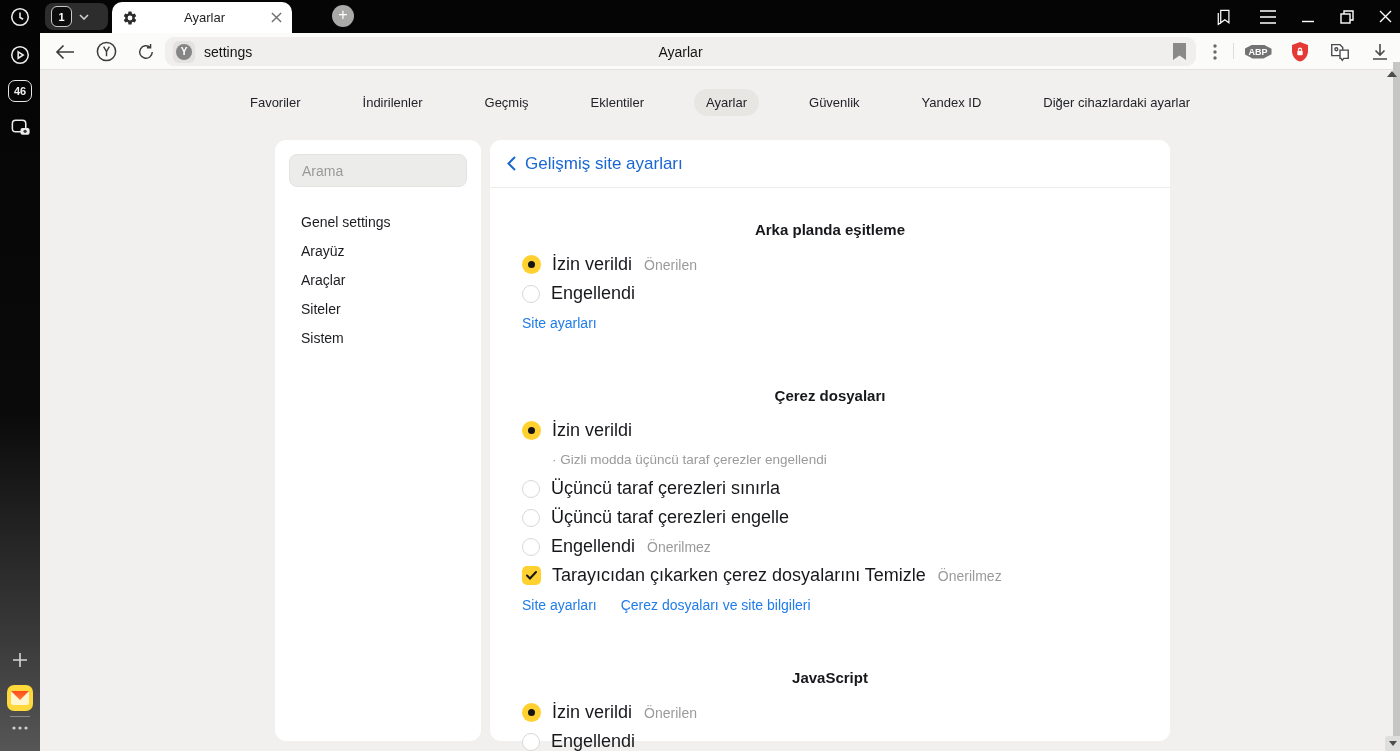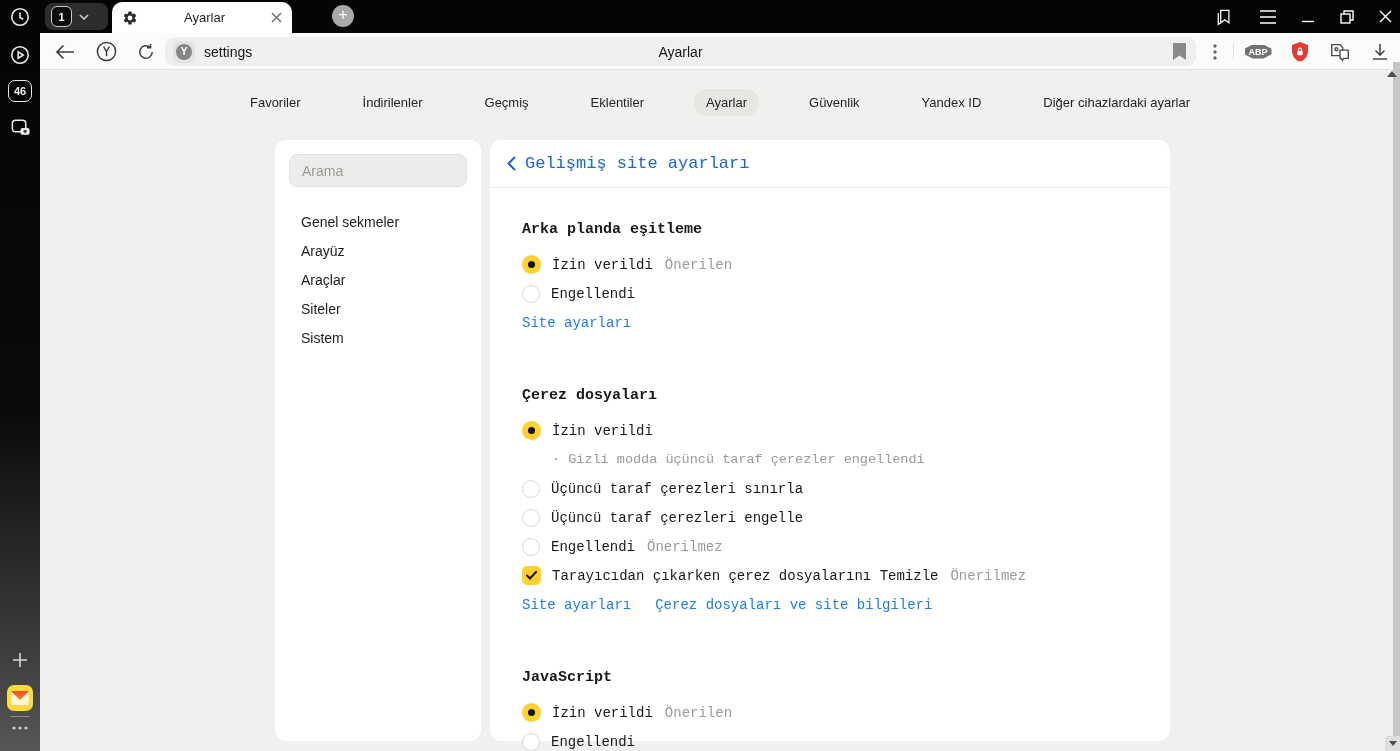--- a/index.html
+++ b/index.html
@@ -53,46 +53,46 @@
 
   
   .page { position:absolute; left:40px; top:70px; width:1360px; height:681px; background:#f1f0ee; }
   .navrow { position:absolute; left:0; top:19px; width:1360px; display:flex; justify-content:center;
     align-items:center; gap:38px; }
   .navitem { font-size:13px; color:#23242a; padding:6px 12px; border-radius:15px; cursor:default; white-space:nowrap; }
   .navitem.active { background:#e7e6e3; }
 
   .card { position:absolute; top:70px; background:#fff; border-radius:11px; }
   .side-card { left:235px; width:206px; height:601px; padding:14px; }
-  .main-card { left:450px; width:680px; height:601px;font-family:Liberation Mono, monospace; }
+  .main-card { left:450px; width:680px; height:601px; }
 
   .search-input { width:100%; height:33px; background:#ececea; border:1px solid #e4e3e1; border-radius:8px;
     font-size:14px; color:#1b1b1b; padding:12px 12px; outline:none;
     font-family:"Liberation Sans","DejaVu Sans",sans-serif; }
   .search-input::placeholder { color:#9a9a98; }
   .side-menu { margin-top:21px; }
   .side-item { height:29px; line-height:29px; padding-left:12px; font-size:14px; color:#1b1c21; border-radius:7px; }
 
   .mc-header { height:48px; display:flex; align-items:center; padding-left:17px; gap:9px;
     border-bottom:1px solid #ededeb; }
   .mc-title { font-size:17px; color:#1a67d2; }
   .mc-body { padding:0 32px 0 32px; }
 
-  .settings-group h3 { font-size:15px; color:#17181c; margin-bottom:12px; }
+  .settings-group h3 { font-size:15px; color:#17181c; margin-bottom:12px;text-align:center; }
   .sg-first { margin-top:33px; }
   .sg-next { margin-top:56px; }
   .opt { display:flex; align-items:center; height:29px; }
   .radio { width:18px; height:18px; border-radius:50%; border:1.5px solid #d9d8d6; background:#fff;
     flex:0 0 auto; display:flex; align-items:center; justify-content:center; }
   .radio.checked { border:none; background:#ffd130; width:19px; height:19px; }
   .radio .dot { width:7px; height:7px; border-radius:50%; background:#141414; display:none; }
   .radio.checked .dot { display:block; }
   .checkbox { width:19px; height:19px; border-radius:5px; background:#ffd130; flex:0 0 auto;
     display:flex; align-items:center; justify-content:center; }
-  .opt-label { font-size:14px; color:#17181c; margin-left:11px; }
+  .opt-label { font-size:18px; color:#17181c; margin-left:11px; }
   .opt-badge { font-size:14px; color:#9a9a9c; margin-left:12px; }
   .opt-badge:empty { display:none; }
   .opt-note { font-size:13.5px; color:#9a9a9c; padding-left:30px; height:29px; display:flex; align-items:center; }
   .links { display:flex; gap:24px; margin-top:7px; }
   .link { font-size:14px; color:#1f7ce8; text-decoration:none; cursor:pointer; }
 
   
   .scroll-track { position:absolute; right:0; top:62px; width:7px; height:689px; background:#c6c6c4; z-index:40; }
   .scroll-up { position:absolute; right:3px; top:71px; width:0; height:0; z-index:41;
     border-left:5px solid transparent; border-right:5px solid transparent; border-bottom:6px solid #4c4c4c; }
@@ -263,21 +263,21 @@
     <span class="navitem">Eklentiler</span>
     <span class="navitem active">Ayarlar</span>
     <span class="navitem">Güvenlik</span>
     <span class="navitem">Yandex ID</span>
     <span class="navitem">Diğer cihazlardaki ayarlar</span>
   </div>
 
   <div class="card side-card">
     <input class="search-input" placeholder="Arama" style="">
     <div class="side-menu">
-      <div class="side-item">Genel sekmeler</div>
+      <div class="side-item">Genel settings</div>
       <div class="side-item">Arayüz</div>
       <div class="side-item">Araçlar</div>
       <div class="side-item">Siteler</div>
       <div class="side-item">Sistem</div>
     </div>
   </div>
 
   <div class="card main-card">
     <div class="mc-header">
       <svg width="9" height="15" viewBox="0 0 9 15" fill="none" stroke="#1a67d2" stroke-width="2">

